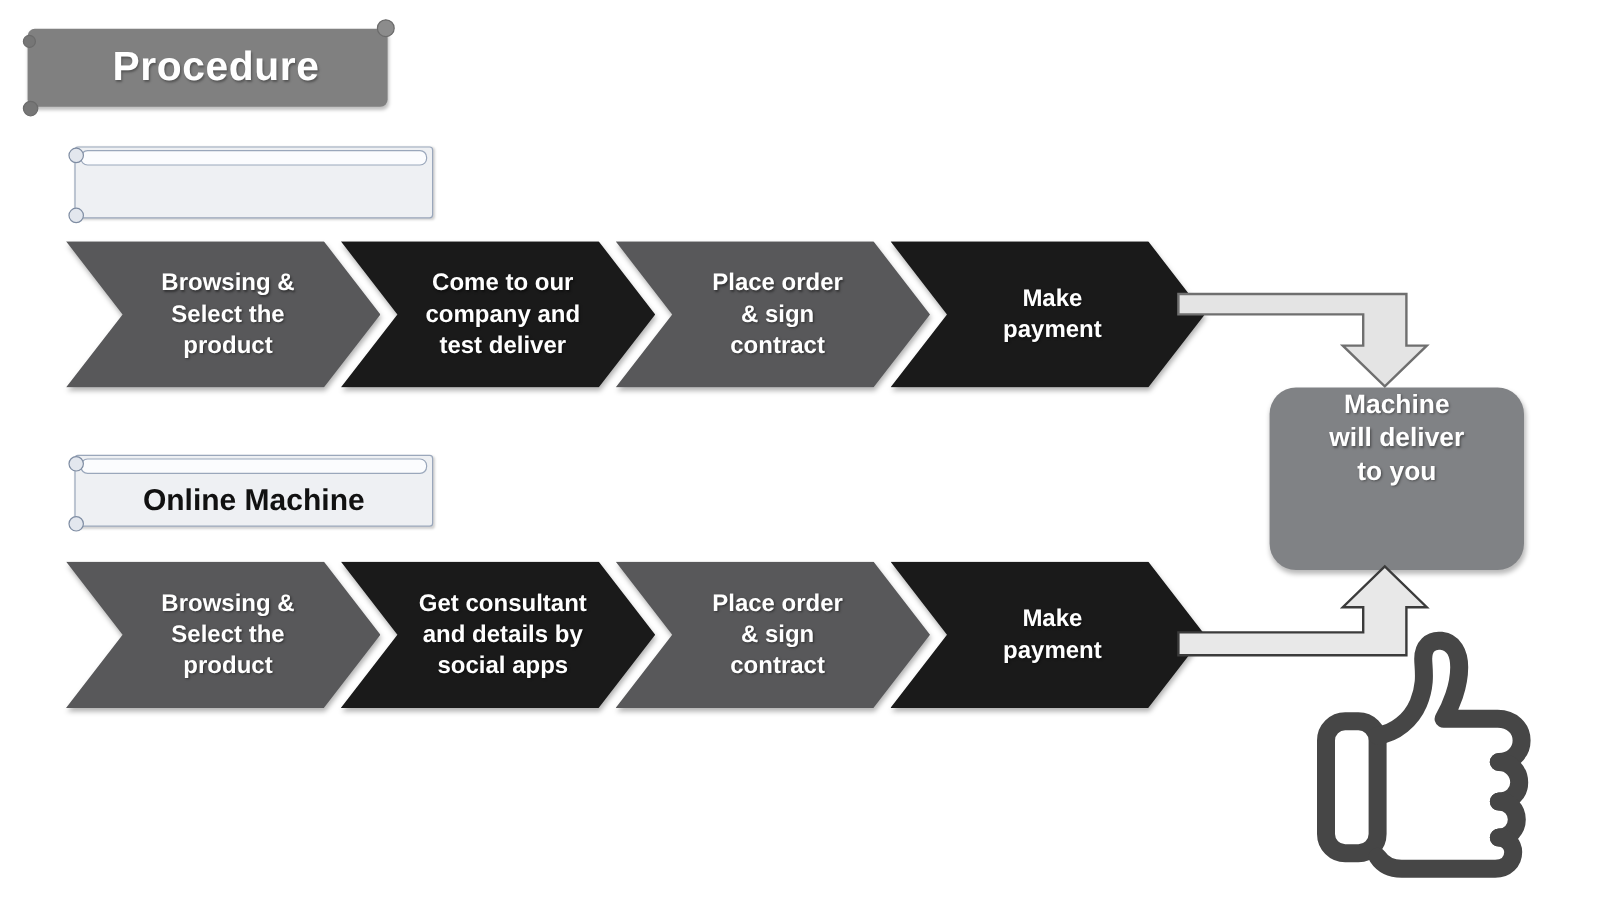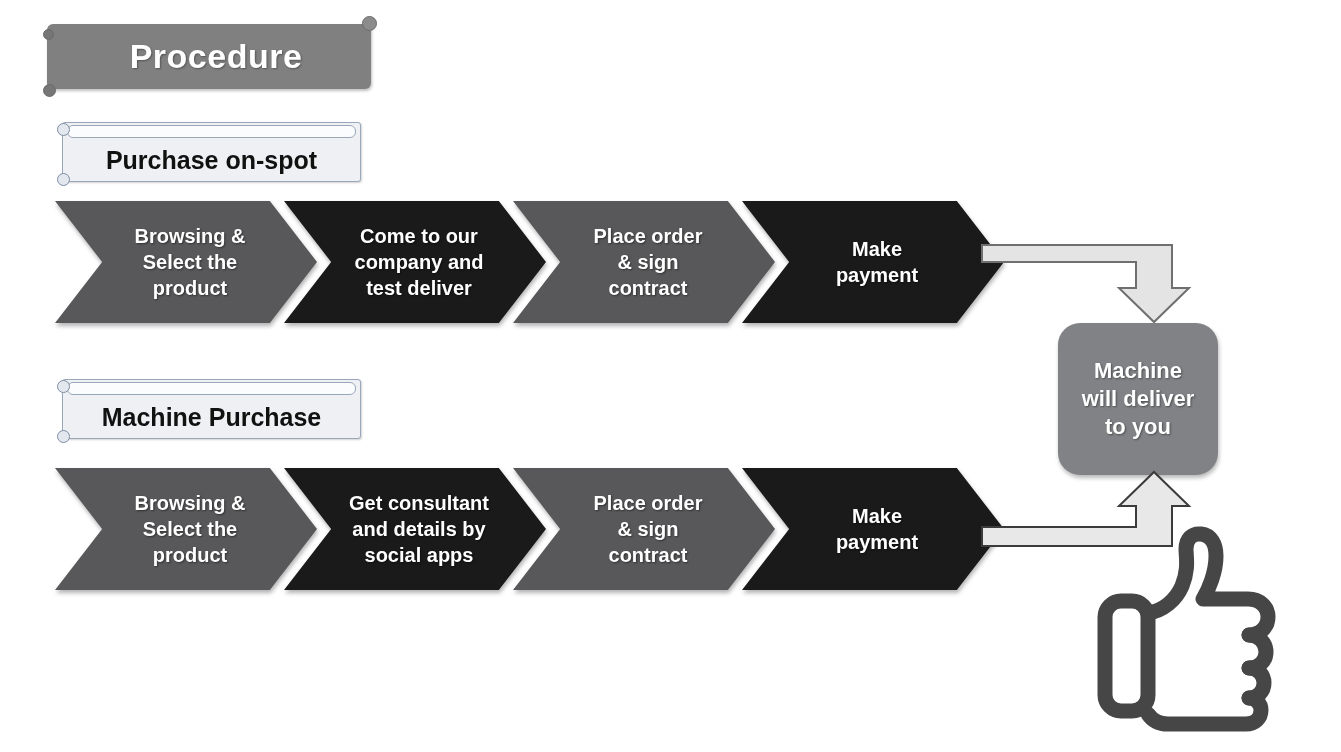--- a/index.html
+++ b/index.html
@@ -16,23 +16,23 @@
   #stage {
     position: relative;
     width: 1341px;
     height: 752px;
     background: #ffffff;
   }
 
   
   .banner {
     position: absolute;
-    left: 47px;
+    left: 23px;
     top: 24px;
-    width: 324px;
+    width: 300px;
     height: 65px;
     background: #808080;
     border-radius: 6px;
     display: flex;
     align-items: center;
     justify-content: center;
     box-shadow: 1px 2px 3px rgba(0,0,0,0.25);
   }
   .banner-title {
     color: #ffffff;
@@ -133,26 +133,25 @@
     padding-right: 6px;
     text-shadow: 1px 1px 2px rgba(0,0,0,0.45);
     white-space: pre-line;
   }
 
   
   #delivery-box {
     position: absolute;
     left: 1058px;
     top: 323px;
-    width: 160px;
+    width: 212px;
     height: 152px;
     background: #808285;
     border-radius: 22px;
     display: flex;
-    align-items: center;
     justify-content: center;
     box-shadow: 1px 3px 4px rgba(0,0,0,0.28);
   }
   #delivery-box .dbx-text {
     color: #ffffff;
     font-size: 22px;
     font-weight: bold;
     line-height: 1.28;
     text-align: center;
     white-space: pre-line;
@@ -177,21 +176,20 @@
     <span class="pin tl"></span>
     <span class="pin tr"></span>
     <span class="pin bl"></span>
     <span class="banner-title">Procedure</span>
   </div>
 
   <div class="plaque" id="plaque-onspot">
     <span class="plaque-roll"></span>
     <span class="plaque-pin tl"></span>
     <span class="plaque-pin bl"></span>
-    <span class="plaque-text">Purchase on-spot</span>
   </div>
 
   <div class="chev-row" id="row-onspot">
     <div class="chev light" style="left:55px;  width:262px;">
       <span class="chev-body"></span>
       <span class="chev-label">Browsing &amp;
 Select the
 product</span>
     </div>
     <div class="chev dark" style="left:284px; width:262px;">
@@ -210,21 +208,21 @@
       <span class="chev-body"></span>
       <span class="chev-label">Make
 payment</span>
     </div>
   </div>
 
   <div class="plaque" id="plaque-online">
     <span class="plaque-roll"></span>
     <span class="plaque-pin tl"></span>
     <span class="plaque-pin bl"></span>
-    <span class="plaque-text">Machine Purchase</span>
+    <span class="plaque-text">Online Machine</span>
   </div>
 
   <div class="chev-row" id="row-online">
     <div class="chev light" style="left:55px;  width:262px;">
       <span class="chev-body"></span>
       <span class="chev-label">Browsing &amp;
 Select the
 product</span>
     </div>
     <div class="chev dark" style="left:284px; width:262px;">

